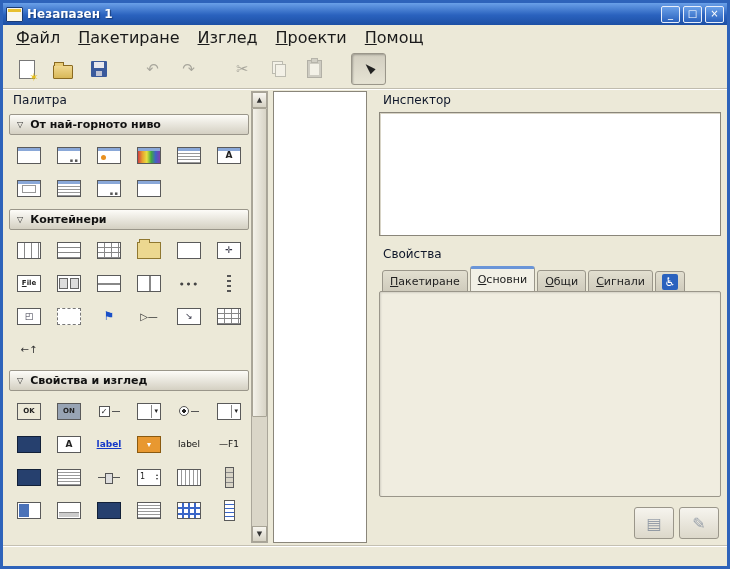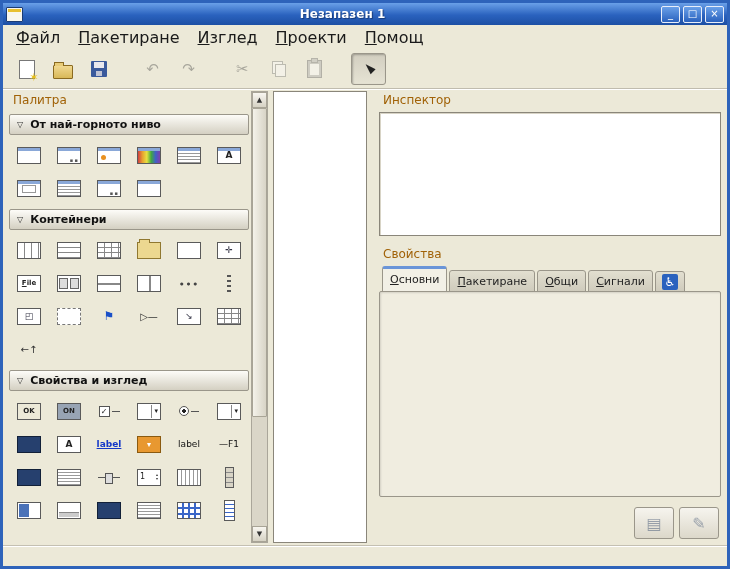--- a/index.html
+++ b/index.html
@@ -3,21 +3,21 @@
 <meta charset="utf-8">
 <style>
   html,body{margin:0;padding:0;}
   body{width:730px;height:569px;overflow:hidden;font-family:"DejaVu Sans",sans-serif;background:#9a988f;}
   .window{width:730px;height:569px;box-sizing:border-box;border:3px solid #2e63ba;display:flex;flex-direction:column;background:#ece9d8;}
 
   
   .titlebar{height:22px;flex:0 0 22px;background:linear-gradient(to bottom,#6aa0e8,#2a62be 55%,#1c4fa4);display:flex;align-items:center;padding:0 3px;color:#fff;}
   .app-ico{width:15px;height:13px;background:#f8f6ee;border:1px solid #1c3c74;position:relative;margin-right:4px;border-radius:1px;}
   .app-ico::before{content:"";position:absolute;top:1px;left:1px;right:1px;height:3px;background:#e8c030;}
-  .tb-title{flex:1;text-align:center;font-weight:bold;font-size:12px;text-shadow:1px 1px 1px #163a78;}
+  .tb-title{flex:1;text-align:left;font-weight:bold;font-size:12px;text-shadow:1px 1px 1px #163a78;}
   .wbtn{width:17px;height:15px;margin-left:3px;border:1px solid #e8eefa;background:linear-gradient(#6aa0e8,#2a62be);color:#fff;font-size:10px;line-height:13px;text-align:center;border-radius:2px;cursor:default;}
 
   
   .menubar{height:25px;flex:0 0 25px;display:flex;align-items:center;padding:0 4px;font-size:16px;color:#1a1a1a;}
   .menu-item{display:inline-block;padding:3px 9px;}
   .menu-item::first-letter{text-decoration:underline;}
 
   
   .toolbar{height:38px;flex:0 0 38px;display:flex;align-items:center;padding:0 6px;border-bottom:1px solid #c0bcae;box-shadow:0 1px 0 #fff;}
   .tb{width:33px;height:30px;display:flex;align-items:center;justify-content:center;border:1px solid transparent;border-radius:3px;margin-right:1px;}
@@ -37,21 +37,21 @@
   .ico-copy::before{left:0;top:0;}
   .ico-copy::after{right:0;bottom:0;}
   .ico-paste{width:13px;height:16px;background:#c8a050;border:1px solid #7a5a20;position:relative;}
   .ico-paste::before{content:"";position:absolute;top:-3px;left:3px;width:5px;height:3px;background:#aaa;border:1px solid #666;}
   .ico-paste::after{content:"";position:absolute;top:3px;left:2px;right:2px;bottom:2px;background:#fff;}
   .ico-selector{transform:rotate(-135deg);font-size:14px;color:#222;}
 
   
   .main{flex:1;display:flex;padding:2px 6px 0 6px;min-height:0;}
   .pal-col{width:240px;flex:0 0 240px;display:flex;flex-direction:column;min-height:0;}
-  .pal-title,.insp-title,.props-title{font-size:12px;color:#a16207;padding:2px 2px 5px 4px;}
+  .pal-title,.insp-title,.props-title{font-size:12px;color:#0f172a;padding:2px 2px 5px 4px;}
   .sections{flex:1;overflow:hidden;}
   .sec-h{height:19px;display:flex;align-items:center;gap:7px;padding:0 7px;background:linear-gradient(#fdfcf8,#d4d0c2);border:1px solid #9a968a;border-radius:2px;font-weight:bold;font-size:11px;margin:2px 0;color:#111;}
   .exp{font-size:8px;color:#333;}
   .sec-grid{display:grid;grid-template-columns:repeat(6,1fr);row-gap:3px;padding:3px 0 4px 0;}
   .pi{height:30px;display:flex;align-items:center;justify-content:center;border-radius:2px;}
   .pic{position:relative;width:24px;height:17px;background:#fff;border:1px solid #5a5a5a;box-sizing:border-box;display:flex;align-items:center;justify-content:center;font-size:8px;color:#222;overflow:visible;}
   .pitxt{display:inline-block;line-height:1;}
   
   .v-win::before{content:"";position:absolute;top:0;left:0;right:0;height:3px;background:#8aa8d8;}
   .v-dots::after{content:"▪ ▪";position:absolute;bottom:0px;right:2px;font-size:5px;color:#555;}
@@ -396,22 +396,22 @@
       <div class="vsb-btn">▼</div>
     </div>
 
     <div class="canvas"></div>
 
     <div class="right">
       <div class="insp-title">Инспектор</div>
       <div class="insp-box"></div>
       <div class="props-title">Свойства</div>
       <div class="tabs">
+          <div class="tab"><span class="tlab">Пакетиране</span></div>
           <div class="tab active"><span class="tlab">Основни</span></div>
-          <div class="tab"><span class="tlab">Пакетиране</span></div>
           <div class="tab"><span class="tlab">Общи</span></div>
           <div class="tab"><span class="tlab">Сигнали</span></div>
           <div class="tab icon-tab"><span class="a11y">♿</span></div>
         </div>
       <div class="props-box"></div>
       <div class="props-buttons">
           <div class="icon-btn">
             <span class="g">▤</span>
           </div>
           <div class="icon-btn">

